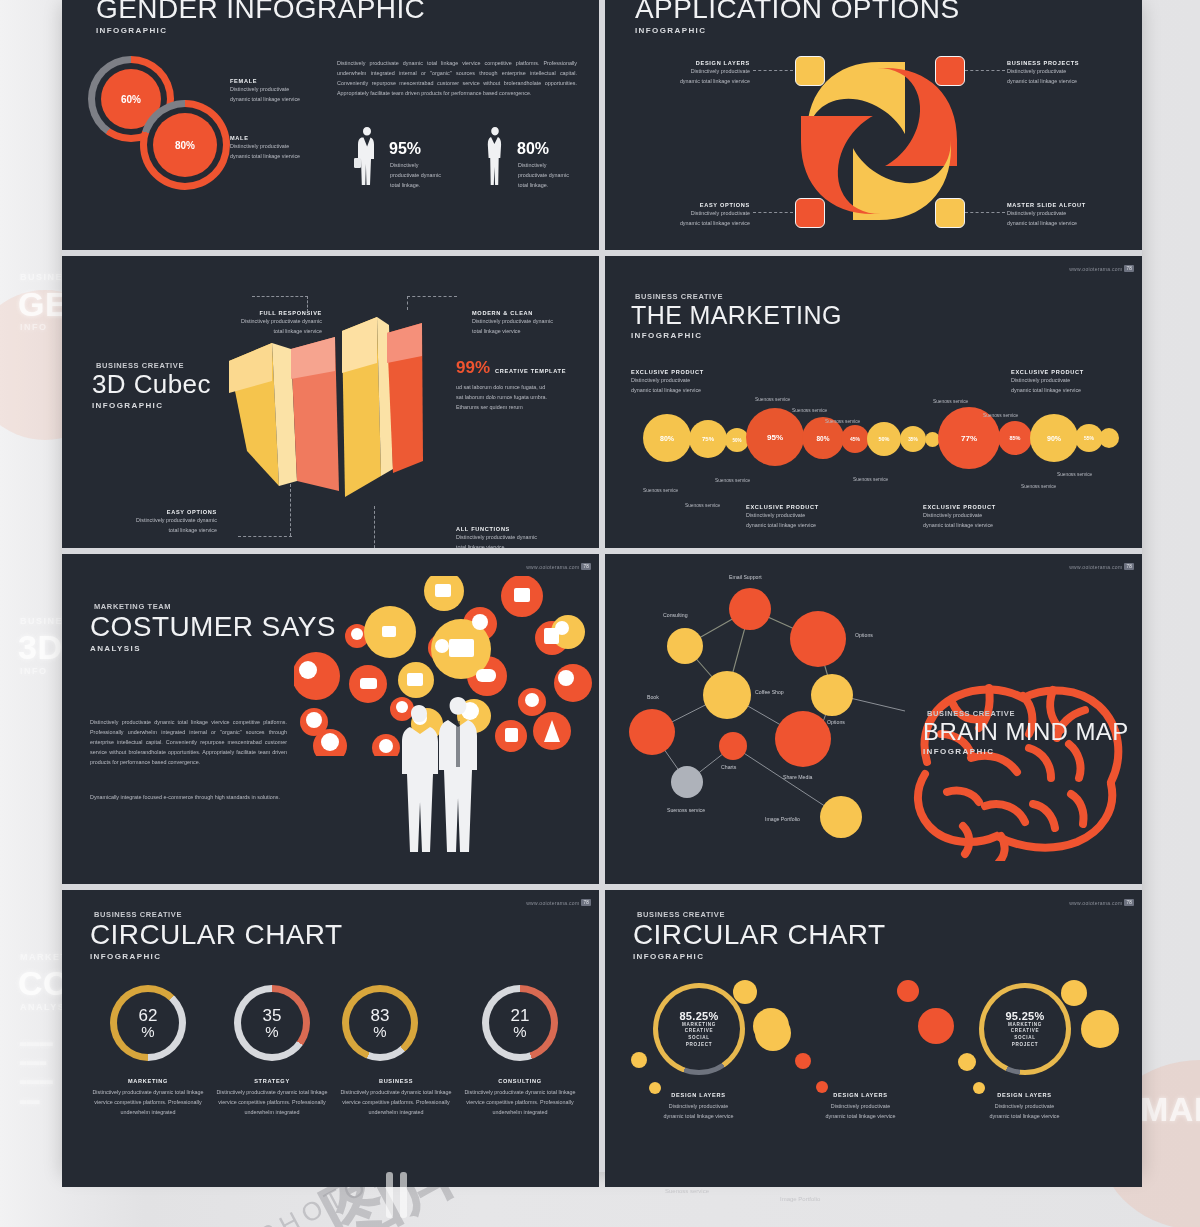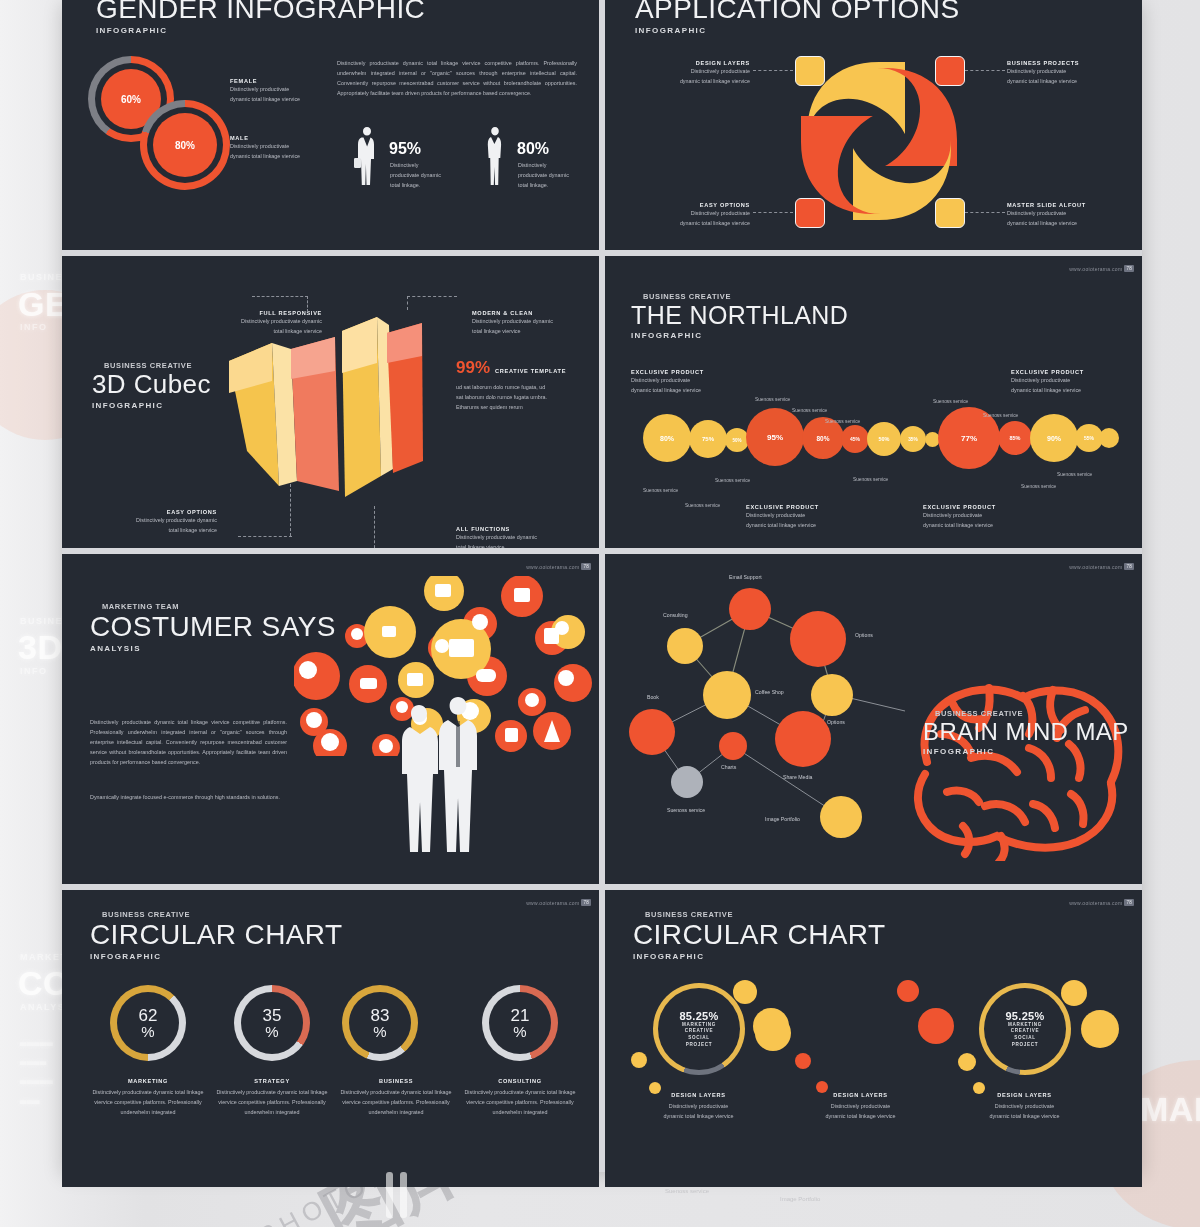--- a/index.html
+++ b/index.html
@@ -42,21 +42,21 @@
     box-shadow:0 4px 18px rgba(0,0,0,.18);
   }
   .slide{
     position:relative;overflow:hidden;
     background:#252a33;
     color:#e9eaec;
   }
   
   .eyebrow{
     font-size:7.5px;letter-spacing:.6px;color:#c9cbd0;font-weight:bold;
-    text-transform:uppercase;margin:0 0 1px 12px;
+    text-transform:uppercase;margin:0 0 1px 4px;
   }
   .bigtitle{
     font-size:25px;letter-spacing:.4px;font-weight:normal;color:#f1f2f4;
     margin:0;line-height:1.05;white-space:nowrap;
   }
   .bigtitle.xl{font-size:28px;}
   .sub{
     font-size:8px;letter-spacing:1.4px;font-weight:bold;color:#d9dbdf;
     margin-top:3px;text-transform:uppercase;
   }
@@ -304,21 +304,21 @@
     </div>
   </div>
 
   <div class="slide">
     <div class="url-wm">
       <span>www.ooioterama.com</span>
       <span class="box">78</span>
     </div>
     <div class="hdr" style="left:26px;top:36px;">
       <div class="eyebrow">BUSINESS CREATIVE</div>
-      <div class="bigtitle">THE NORTHLAND</div>
+      <div class="bigtitle">THE MARKETING</div>
       <div class="sub">INFOGRAPHIC</div>
     </div>
 
     <div style="position:absolute;left:26px;top:113px;">
       <div class="label-bold">EXCLUSIVE PRODUCT</div>
       <div class="body-txt">Distinctively productivate</div>
       <div class="body-txt">dynamic total linkage viervice</div>
     </div>
     <div style="position:absolute;left:406px;top:113px;">
       <div class="label-bold">EXCLUSIVE PRODUCT</div>

